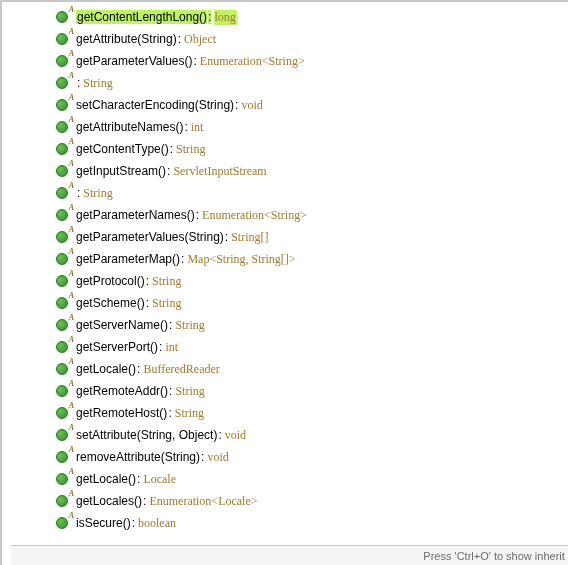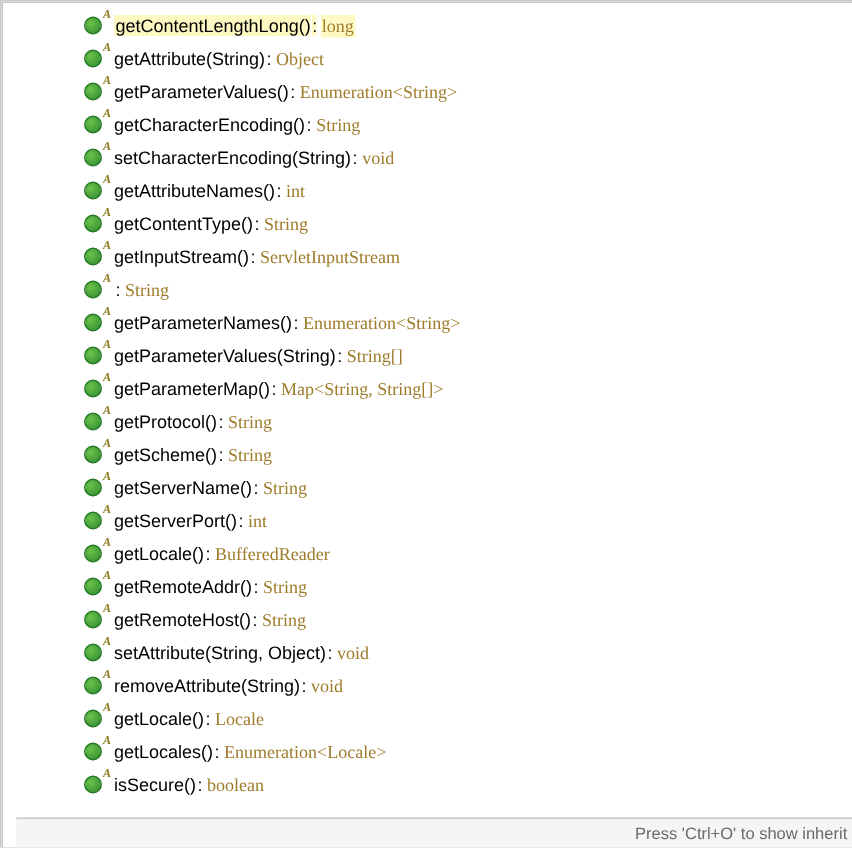--- a/index.html
+++ b/index.html
@@ -101,21 +101,21 @@
      color: #000;
      margin: 0 3px 0 1px;
   }
   .rettype {
      color: #9e7b2a;
      font-family: Liberation Serif, serif;
   }
   .selected .label,
   .selected .sep,
   .selected .rettype {
-     background: #fef9c3;
+     background: #bef264;
   }
   .selected .label { padding-left:1px; }
   .selected .rettype { padding-right:1px; }
   .statusbar {
      position: absolute;
      bottom: 0;
      left: 51%;
      right: 1px;
      transform: translateX(-50%);
      width: 99%;
@@ -163,21 +163,20 @@
         </span>
         <span class="label">getParameterValues()</span>
         <span class="sep">:</span>
         <span class="rettype">Enumeration&lt;String&gt;</span>
       </div>
       <div class="row method-row">
         <span class="icon-wrap">
           <span class="method-icon"></span>
           <span class="abstract-badge">A</span>
         </span>
-        <span class="label">getCharacterEncoding()</span>
         <span class="sep">:</span>
         <span class="rettype">String</span>
       </div>
       <div class="row method-row">
         <span class="icon-wrap">
           <span class="method-icon"></span>
           <span class="abstract-badge">A</span>
         </span>
         <span class="label">setCharacterEncoding(String)</span>
         <span class="sep">:</span>

